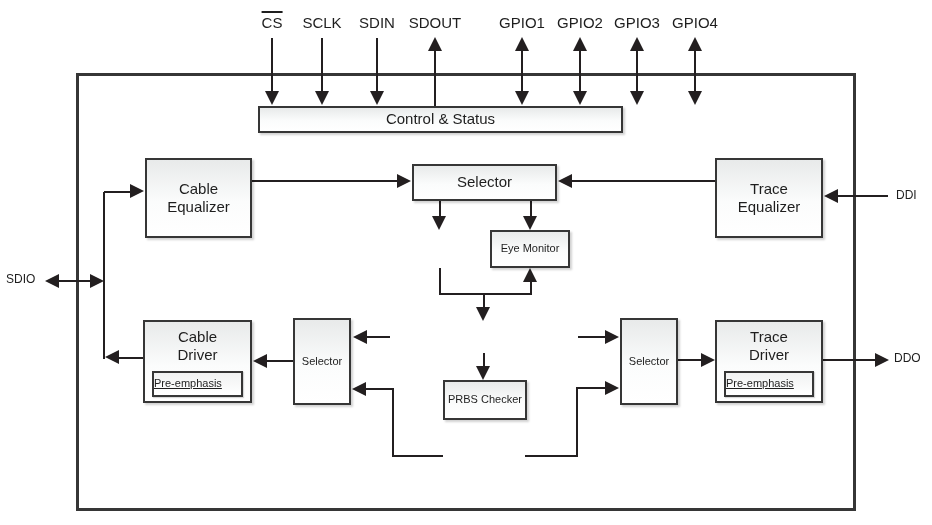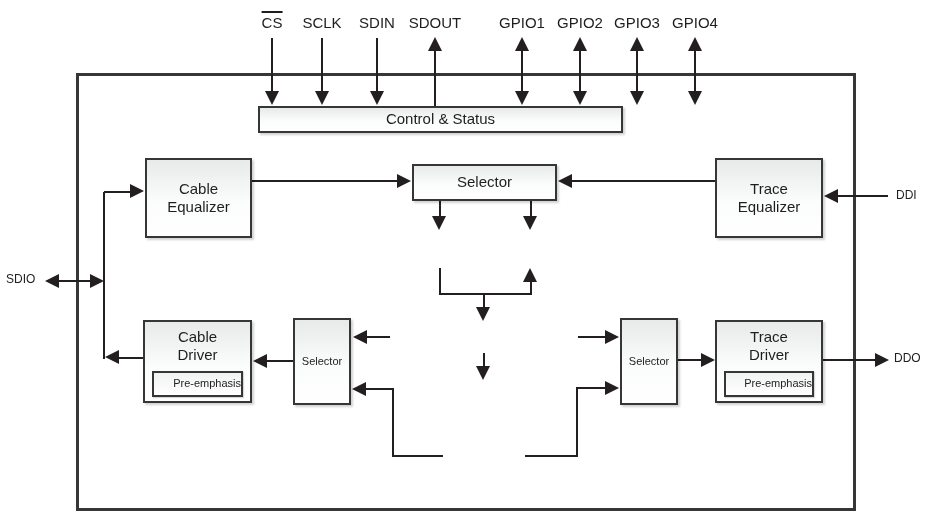--- a/index.html
+++ b/index.html
@@ -20,22 +20,23 @@
     display:flex;align-items:center;justify-content:center;text-align:center;
     box-shadow:1.5px 2px 2px rgba(0,0,0,0.18);
   }
   .blk-label{font-size:15px;line-height:1.22;white-space:pre-line;}
   .small{font-size:11px;}
   .drv{flex-direction:column;justify-content:flex-start;padding-top:6px;}
   .subblk{
     position:absolute;left:7px;right:7px;bottom:4px;height:26px;
     box-sizing:border-box;border:2px solid var(--blk-border,#363636);
     background:linear-gradient(180deg,#f1f2f2,#ffffff);
-    display:flex;align-items:center;justify-content:flex-end;
+    display:flex;align-items:center;justify-content:flex-start;
     box-shadow:1px 1px 1px rgba(0,0,0,0.15);
+    text-decoration:underline;
   }
   .hl{position:absolute;height:2px;background:var(--line,#231f20);}
   .vl{position:absolute;width:2px;background:var(--line,#231f20);}
   .arr-r,.arr-l,.arr-u,.arr-d{position:absolute;width:0;height:0;}
   .arr-r{border-top:7px solid transparent;border-bottom:7px solid transparent;border-left:14px solid var(--line,#231f20);}
   .arr-l{border-top:7px solid transparent;border-bottom:7px solid transparent;border-right:14px solid var(--line,#231f20);}
   .arr-d{border-left:7px solid transparent;border-right:7px solid transparent;border-top:14px solid var(--line,#231f20);}
   .arr-u{border-left:7px solid transparent;border-right:7px solid transparent;border-bottom:14px solid var(--line,#231f20);}
   .pin-label{position:absolute;top:14px;transform:translateX(-50%);font-size:15px;white-space:nowrap;}
   .ovl{border-top:2px solid var(--text,#1e1e1e);padding-top:1px;}
@@ -161,22 +162,28 @@
   <div class="blk" style="left:412px;top:164px;width:145px;height:37px">
     <span class="blk-label">Selector</span>
   </div>
 
   <div class="blk" style="left:715px;top:158px;width:108px;height:80px">
     <span class="blk-label">Trace
 Equalizer</span>
   </div>
 
 
-
-
+  <div class="blk" style="left:490px;top:230px;width:80px;height:38px">
+    <span class="blk-label small">Eye Monitor</span>
+  </div>
+
+
+  <div class="blk" style="left:443px;top:380px;width:84px;height:40px">
+    <span class="blk-label small">PRBS Checker</span>
+  </div>
 
 
   <div class="blk drv" style="left:143px;top:320px;width:109px;height:83px">
     <span class="blk-label">Cable
 Driver</span>
     <div class="subblk">
       <span class="blk-label small">Pre-emphasis</span>
     </div>
   </div>
 

